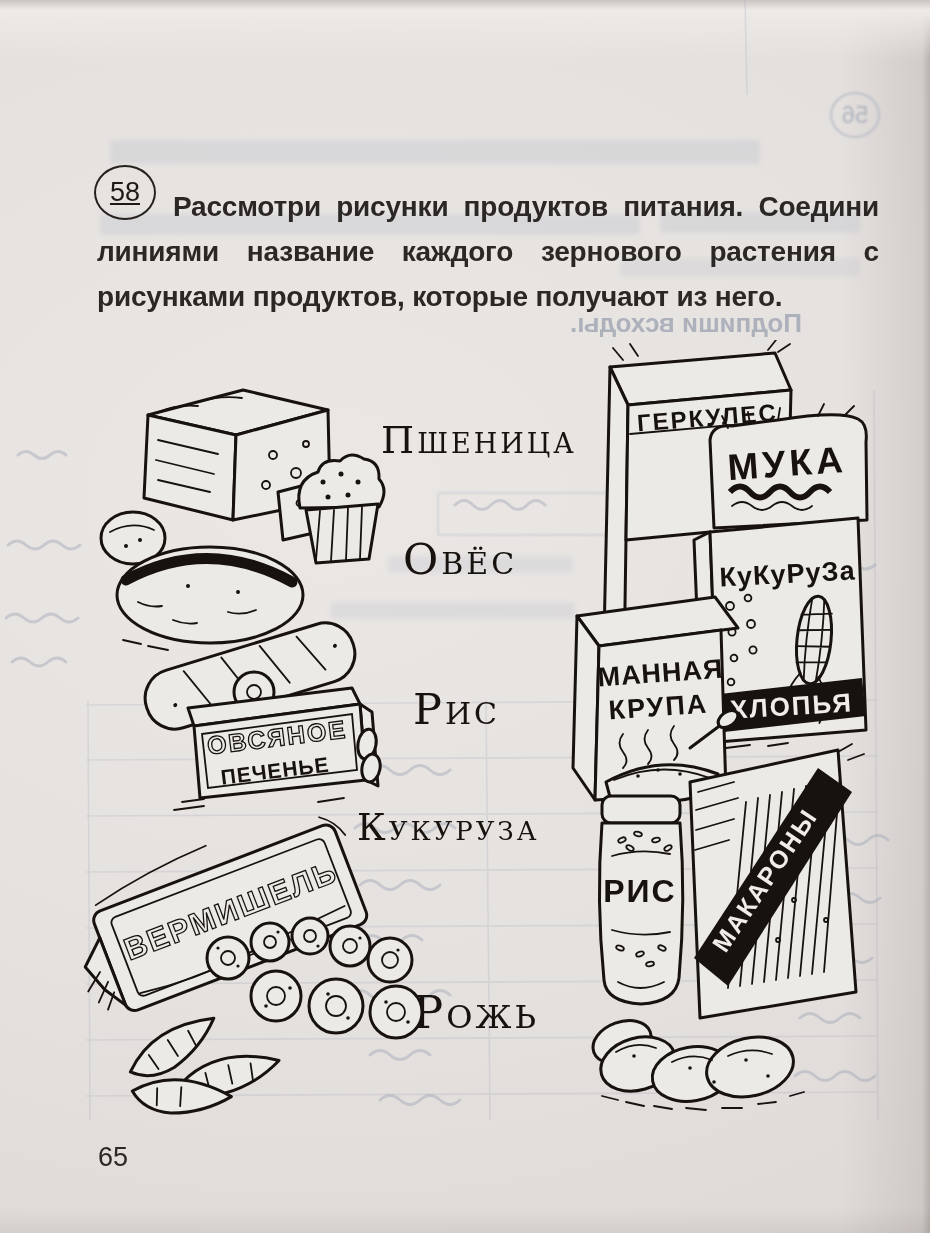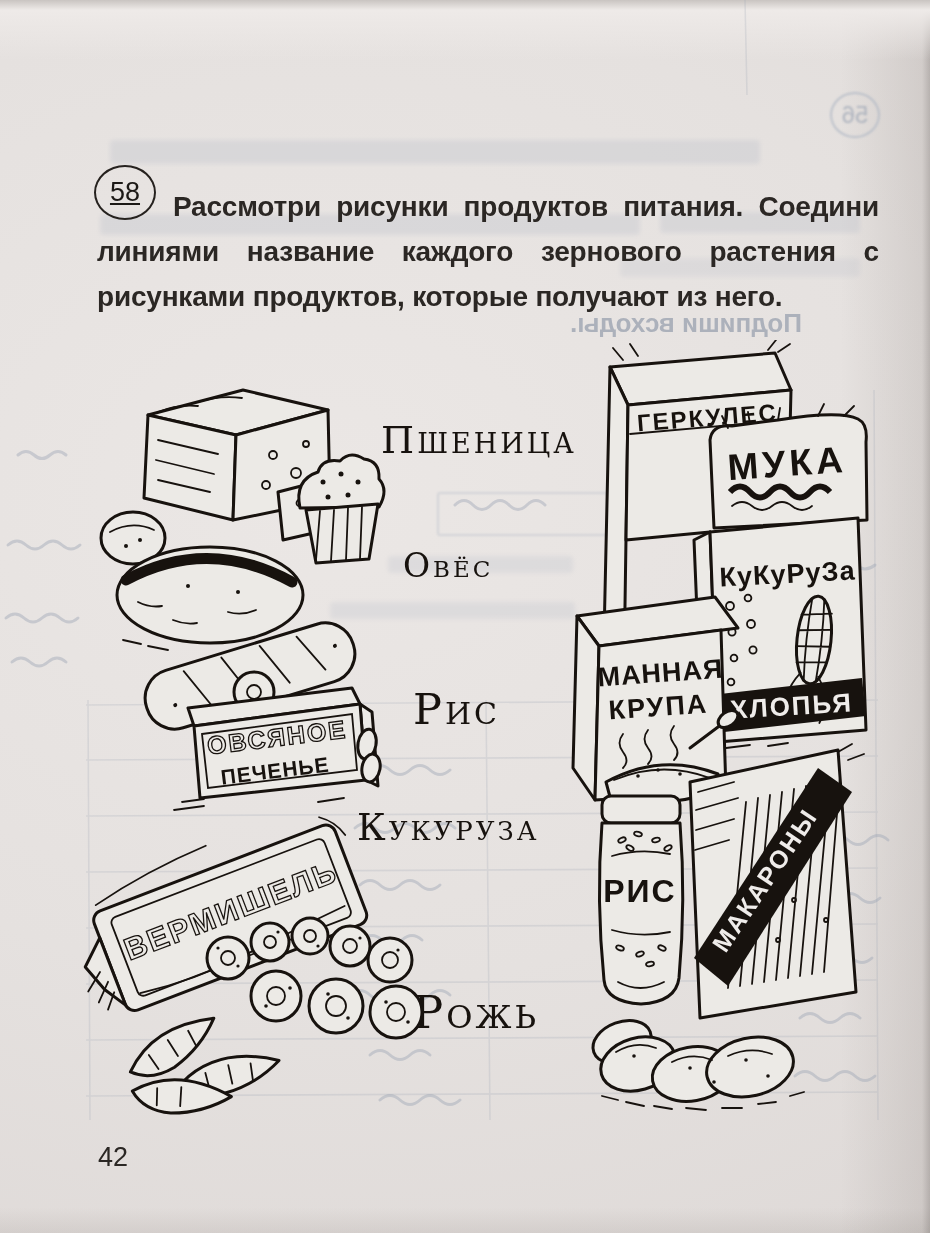--- a/index.html
+++ b/index.html
@@ -41,21 +41,21 @@
     position:absolute;left:97px;top:156px;width:782px;
     font-size:28px;line-height:45px;font-weight:bold;color:#2b2724;
     text-align:justify;text-indent:76px;letter-spacing:-.2px;
   }
   
   .grain{
     position:absolute;font-family:"DejaVu Serif",serif;font-variant:small-caps;
     color:#17120e;letter-spacing:3px;white-space:nowrap;
   }
   .grain.wheat{left:381px;top:398px;font-size:38px;margin-top:20px;}
-  .grain.oats {left:403px;top:534px;font-size:33px;margin-top:12px;}
+  .grain.oats {left:403px;top:534px;font-size:43px;}
   .grain.rice {left:413px;top:684px;font-size:43px;}
   .grain.corn {left:357px;top:806px;font-size:37px;}
   .grain.rye  {left:413px;top:946px;font-size:45px;margin-top:40px;}
   .pagenum{position:absolute;left:98px;top:1142px;font-size:27px;color:#2b2724;}
   .art{position:absolute;left:78px;top:340px;}
   
   .ink{stroke:#17120e;stroke-width:3;fill:none;stroke-linecap:round;stroke-linejoin:round;}
   .ink-thin{stroke:#17120e;stroke-width:1.8;fill:none;stroke-linecap:round;}
   .paperfill{fill:#eceae6;}
   .inkfill{fill:#17120e;}
@@ -385,14 +385,14 @@
         <circle cx="556" cy="716" r="1.8"></circle>
           <circle cx="612" cy="728" r="1.8"></circle>
           <circle cx="668" cy="720" r="1.8"></circle>
         <circle cx="636" cy="742" r="1.8"></circle>
           <circle cx="690" cy="736" r="1.8"></circle>
       </g>
       <path class="ink-thin" d="M524,756 l16,4 M548,762 l18,4 M576,766 l18,3 M608,768 l20,2 M644,768 l20,0 M680,764 l18,-2 M712,756 l14,-4"></path>
     </g>
   </svg>
 
-  <div class="pagenum">42</div>
+  <div class="pagenum">65</div>
 </div>
 
 </body></html>

